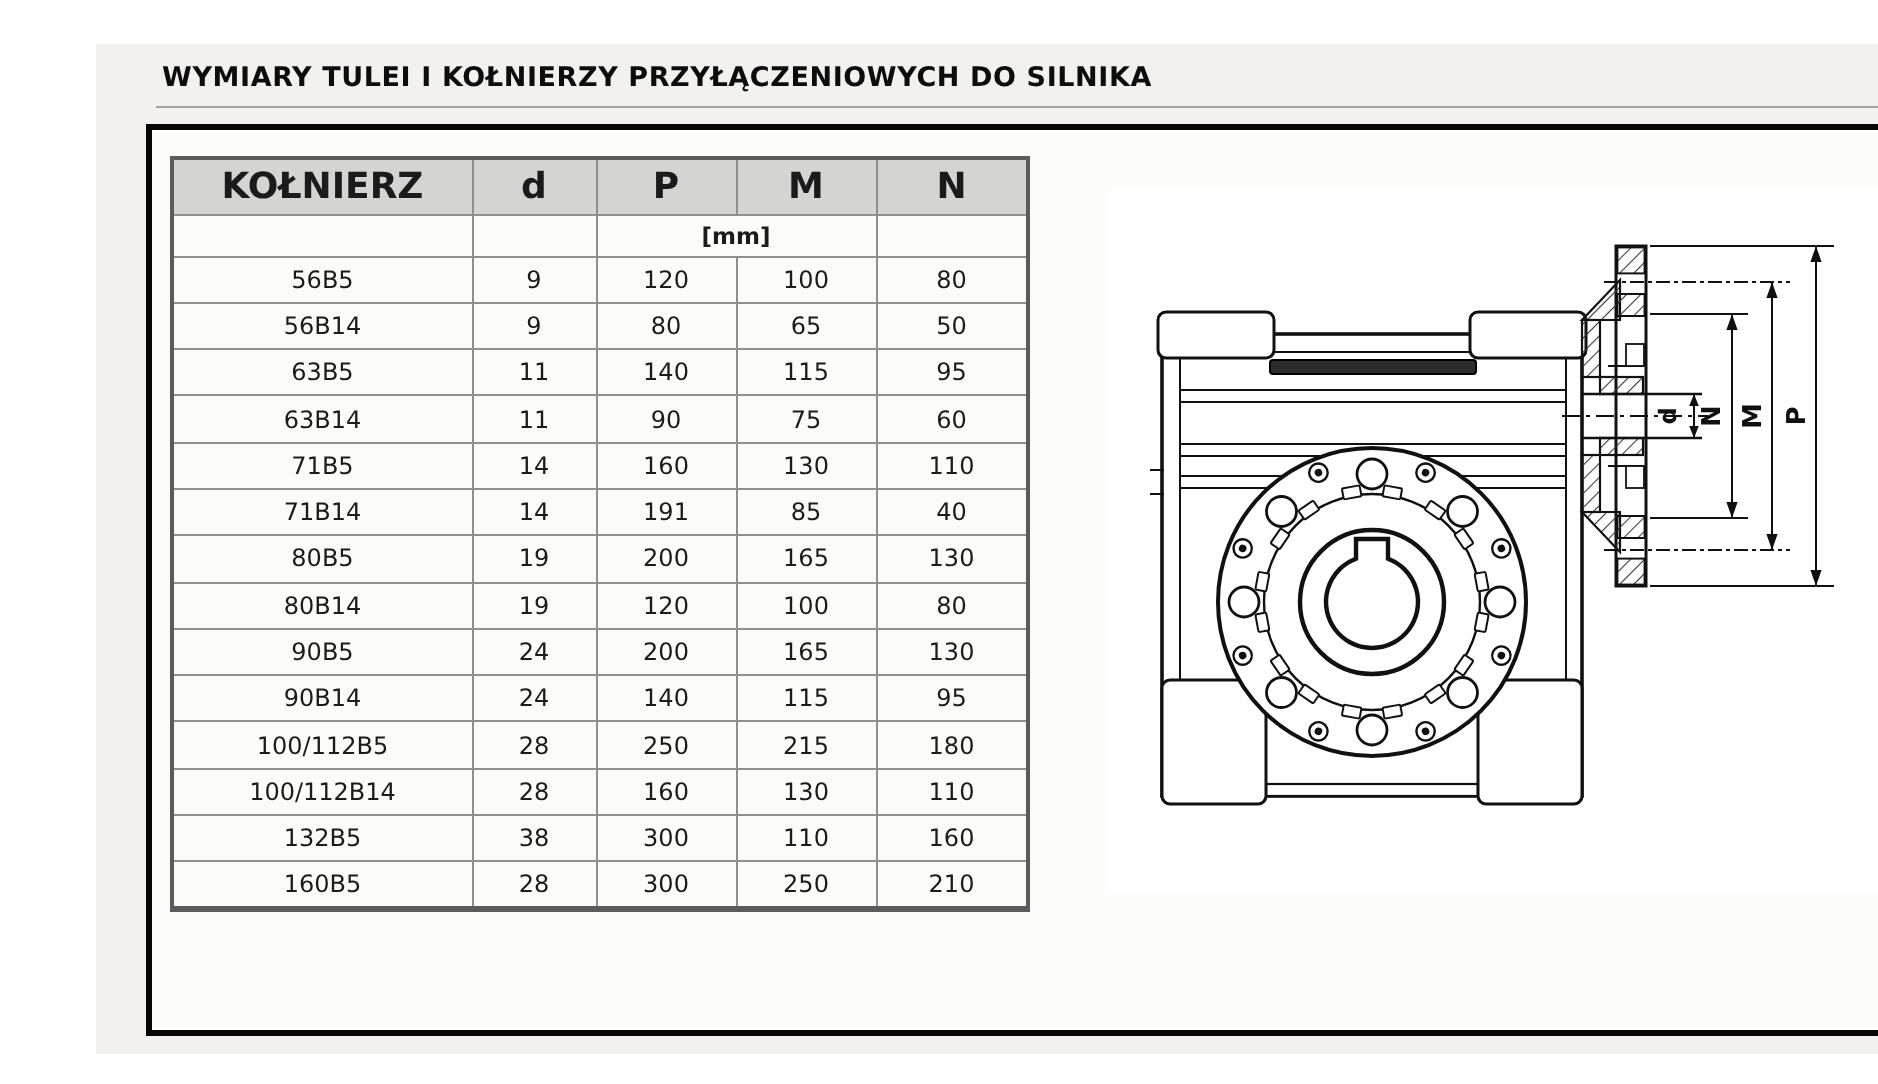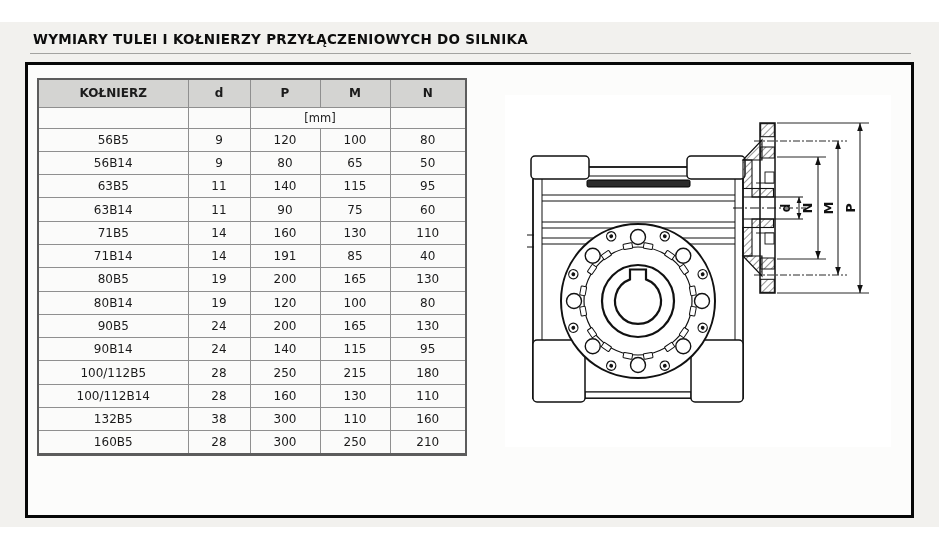--- a/index.html
+++ b/index.html
@@ -1,31 +1,31 @@
 <!DOCTYPE html>
 <html><head>
 <meta charset="utf-8">
 <style>
   * { margin:0; padding:0; box-sizing:border-box; }
   html,body { width:939px; height:542px; background:#ffffff; overflow:hidden;
               font-family:"DejaVu Sans","Liberation Sans",sans-serif; }
-  .stage { position:relative; width:825px; height:542px; }
+  .stage { position:relative; width:825px; height:542px;margin-left:48px; }
   .gray-panel { position:absolute; left:0; top:22px; width:939px; height:505px; background:#f2f1ee; }
   .page-title { position:absolute; left:33px; top:31px; font-size:13.5px; font-weight:bold;
                 color:#0d0d0d; letter-spacing:0.3px; white-space:nowrap; }
   .title-rule { position:absolute; left:30px; top:53px; width:881px; height:1px; background:#a3a3a0; }
   .main-box { position:absolute; left:25px; top:62px; width:889px; height:456px;
               border:3px solid #070707; background:#fcfcfb; }
   table.dims { position:absolute; left:9px; top:13px; border-collapse:collapse; table-layout:fixed;
                width:428px; font-size:12px; color:#1b1b1b; background:#fbfbfa;
                border:2px solid #5c5c5c; border-bottom-width:3px; }
   table.dims th, table.dims td { border:1px solid #8f8f8f; text-align:center; vertical-align:middle;
                padding:0; overflow:hidden; white-space:nowrap; }
-  table.dims thead th { background:#d4d4d2; font-weight:bold; height:28px; font-size:12px; }
-  tr.unit-row td { height:21px; font-weight:normal; font-size:11.5px; }
+  table.dims thead th { background:#d4d4d2; font-weight:bold; height:28px; font-size:18px; }
+  tr.unit-row td { height:21px; font-weight:bold; font-size:11.5px; }
   tbody tr.data-row td { height:23.3px; font-size:12px; }
   .col-flange { width:150px; } .col-d { width:62px; } .col-p { width:70px; }
   .col-m { width:70px; } .col-n { width:76px; }
   .drawing-area { position:absolute; left:477px; top:30px; width:386px; height:352px; background:#ffffff; }
   svg text { font-family:"DejaVu Sans","Liberation Sans",sans-serif; }
 </style>
 </head>
 <body>
 
 <div class="stage">

